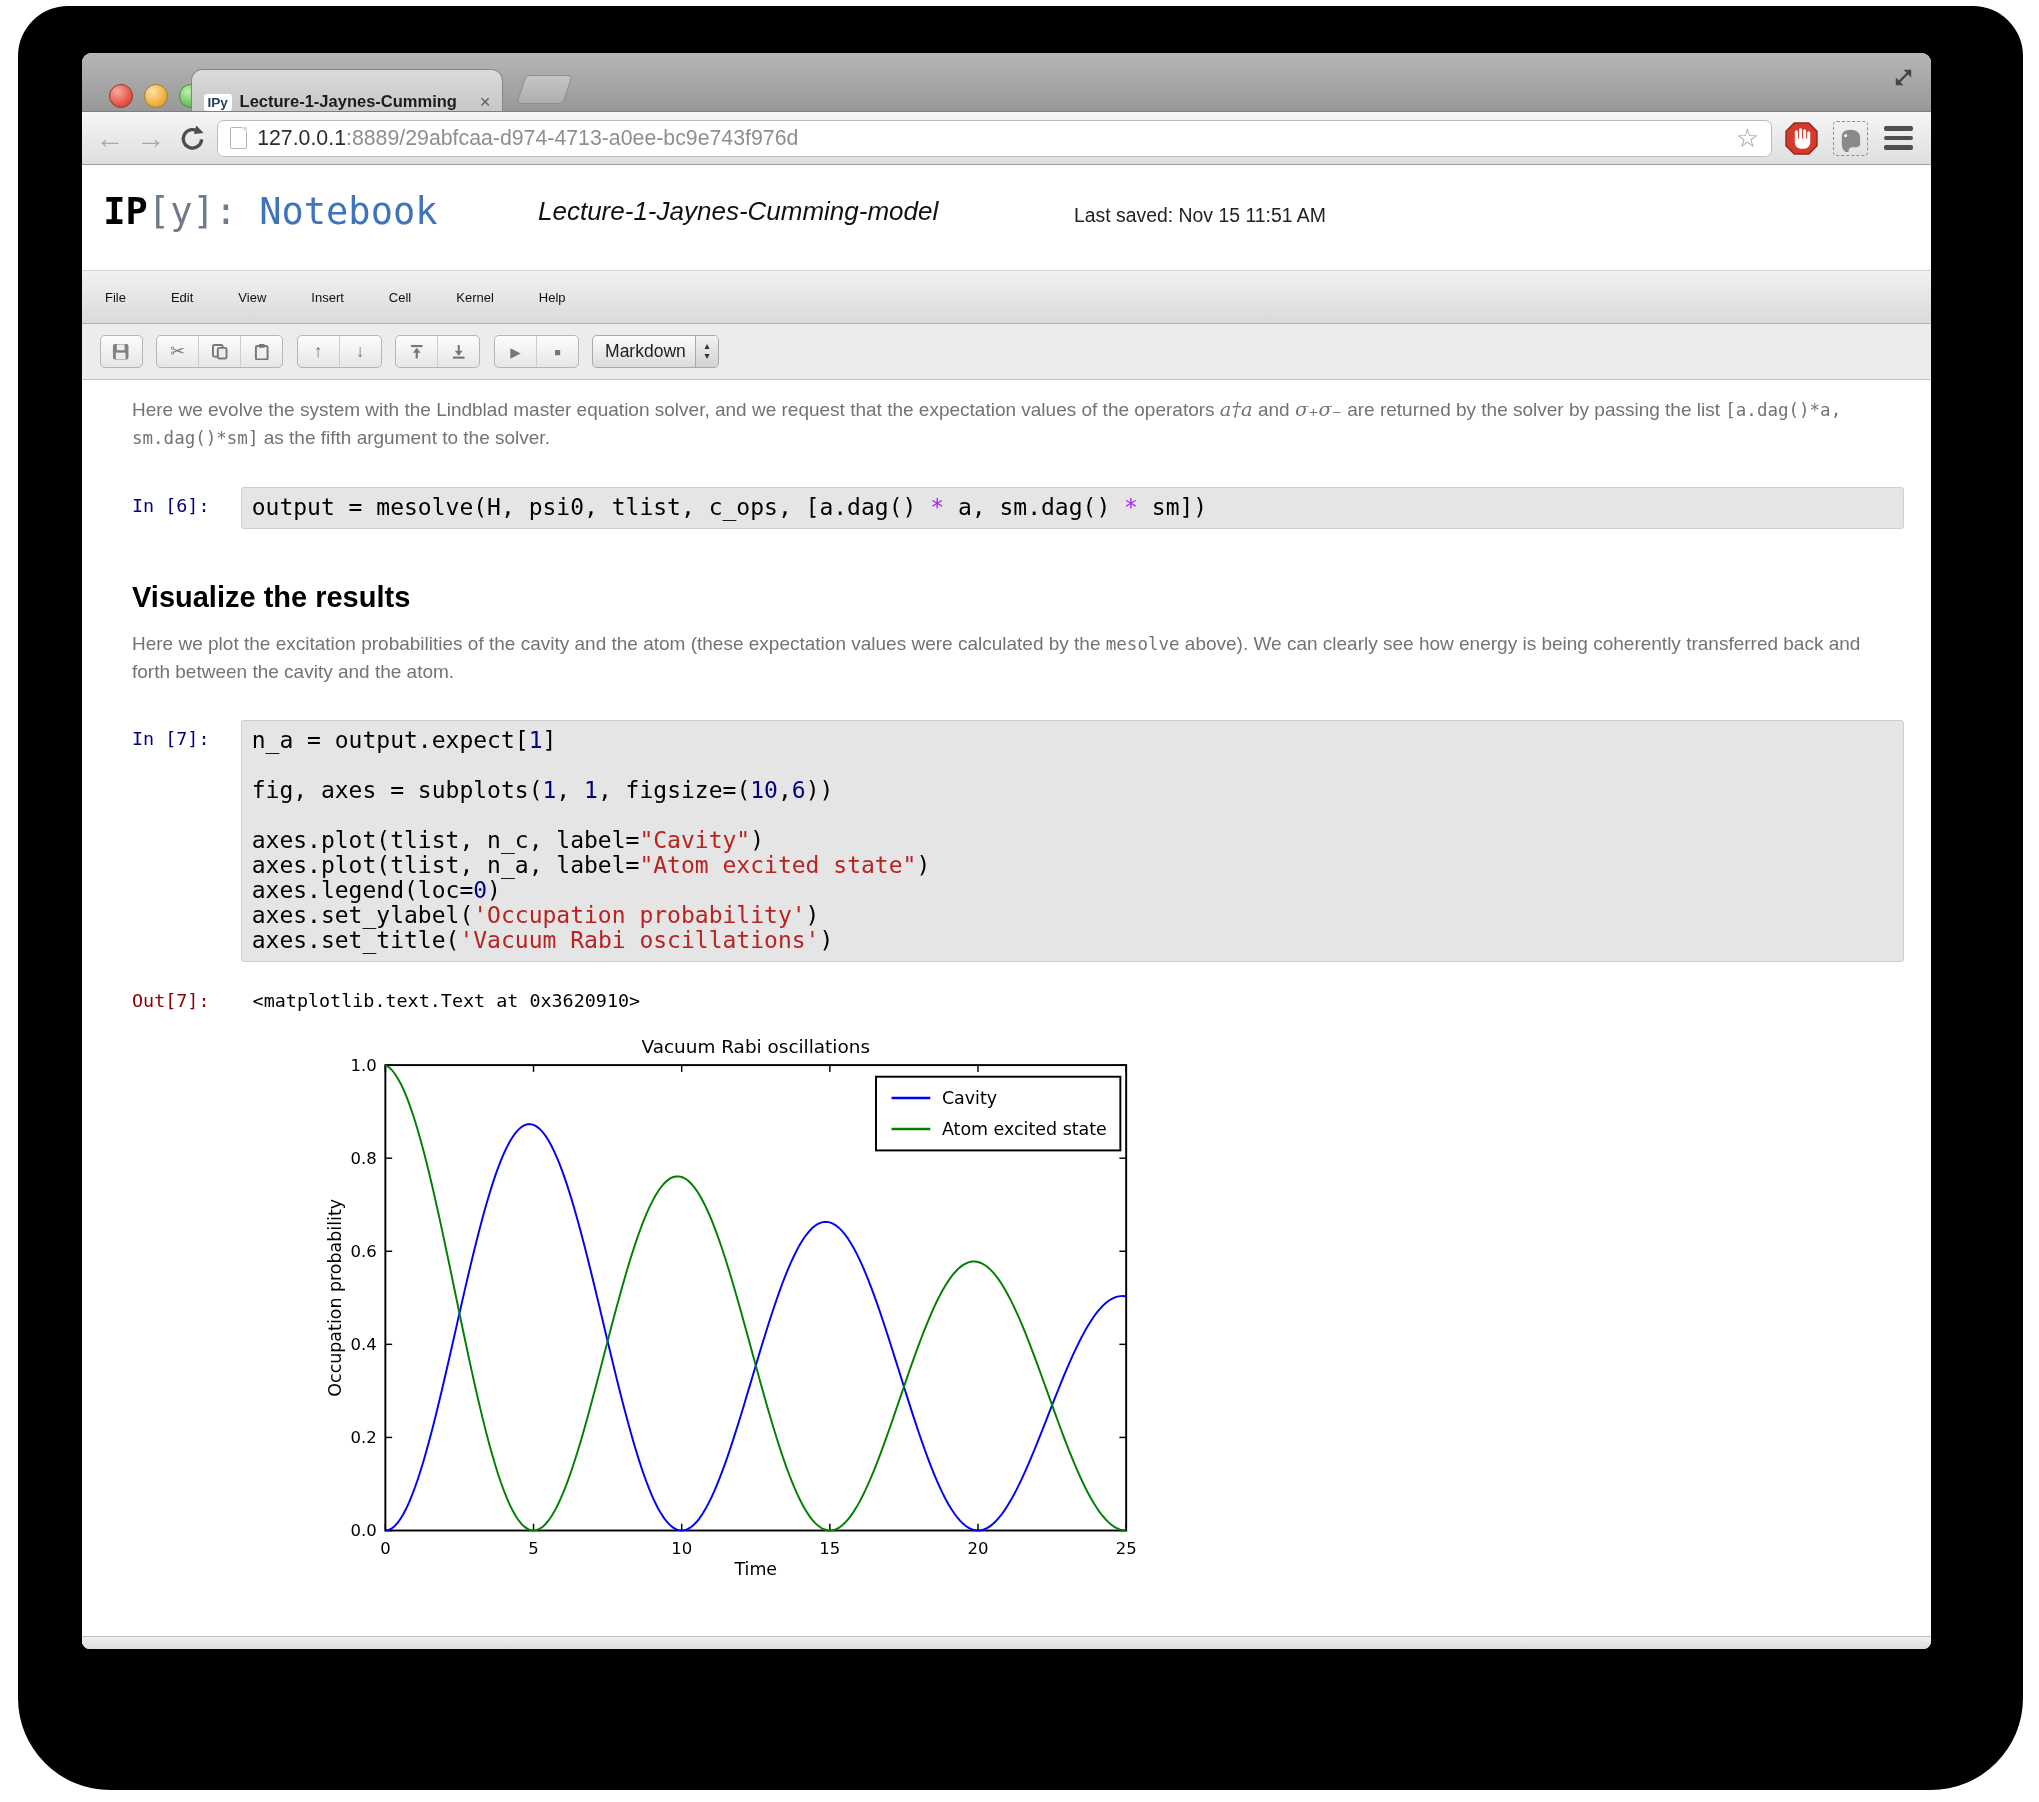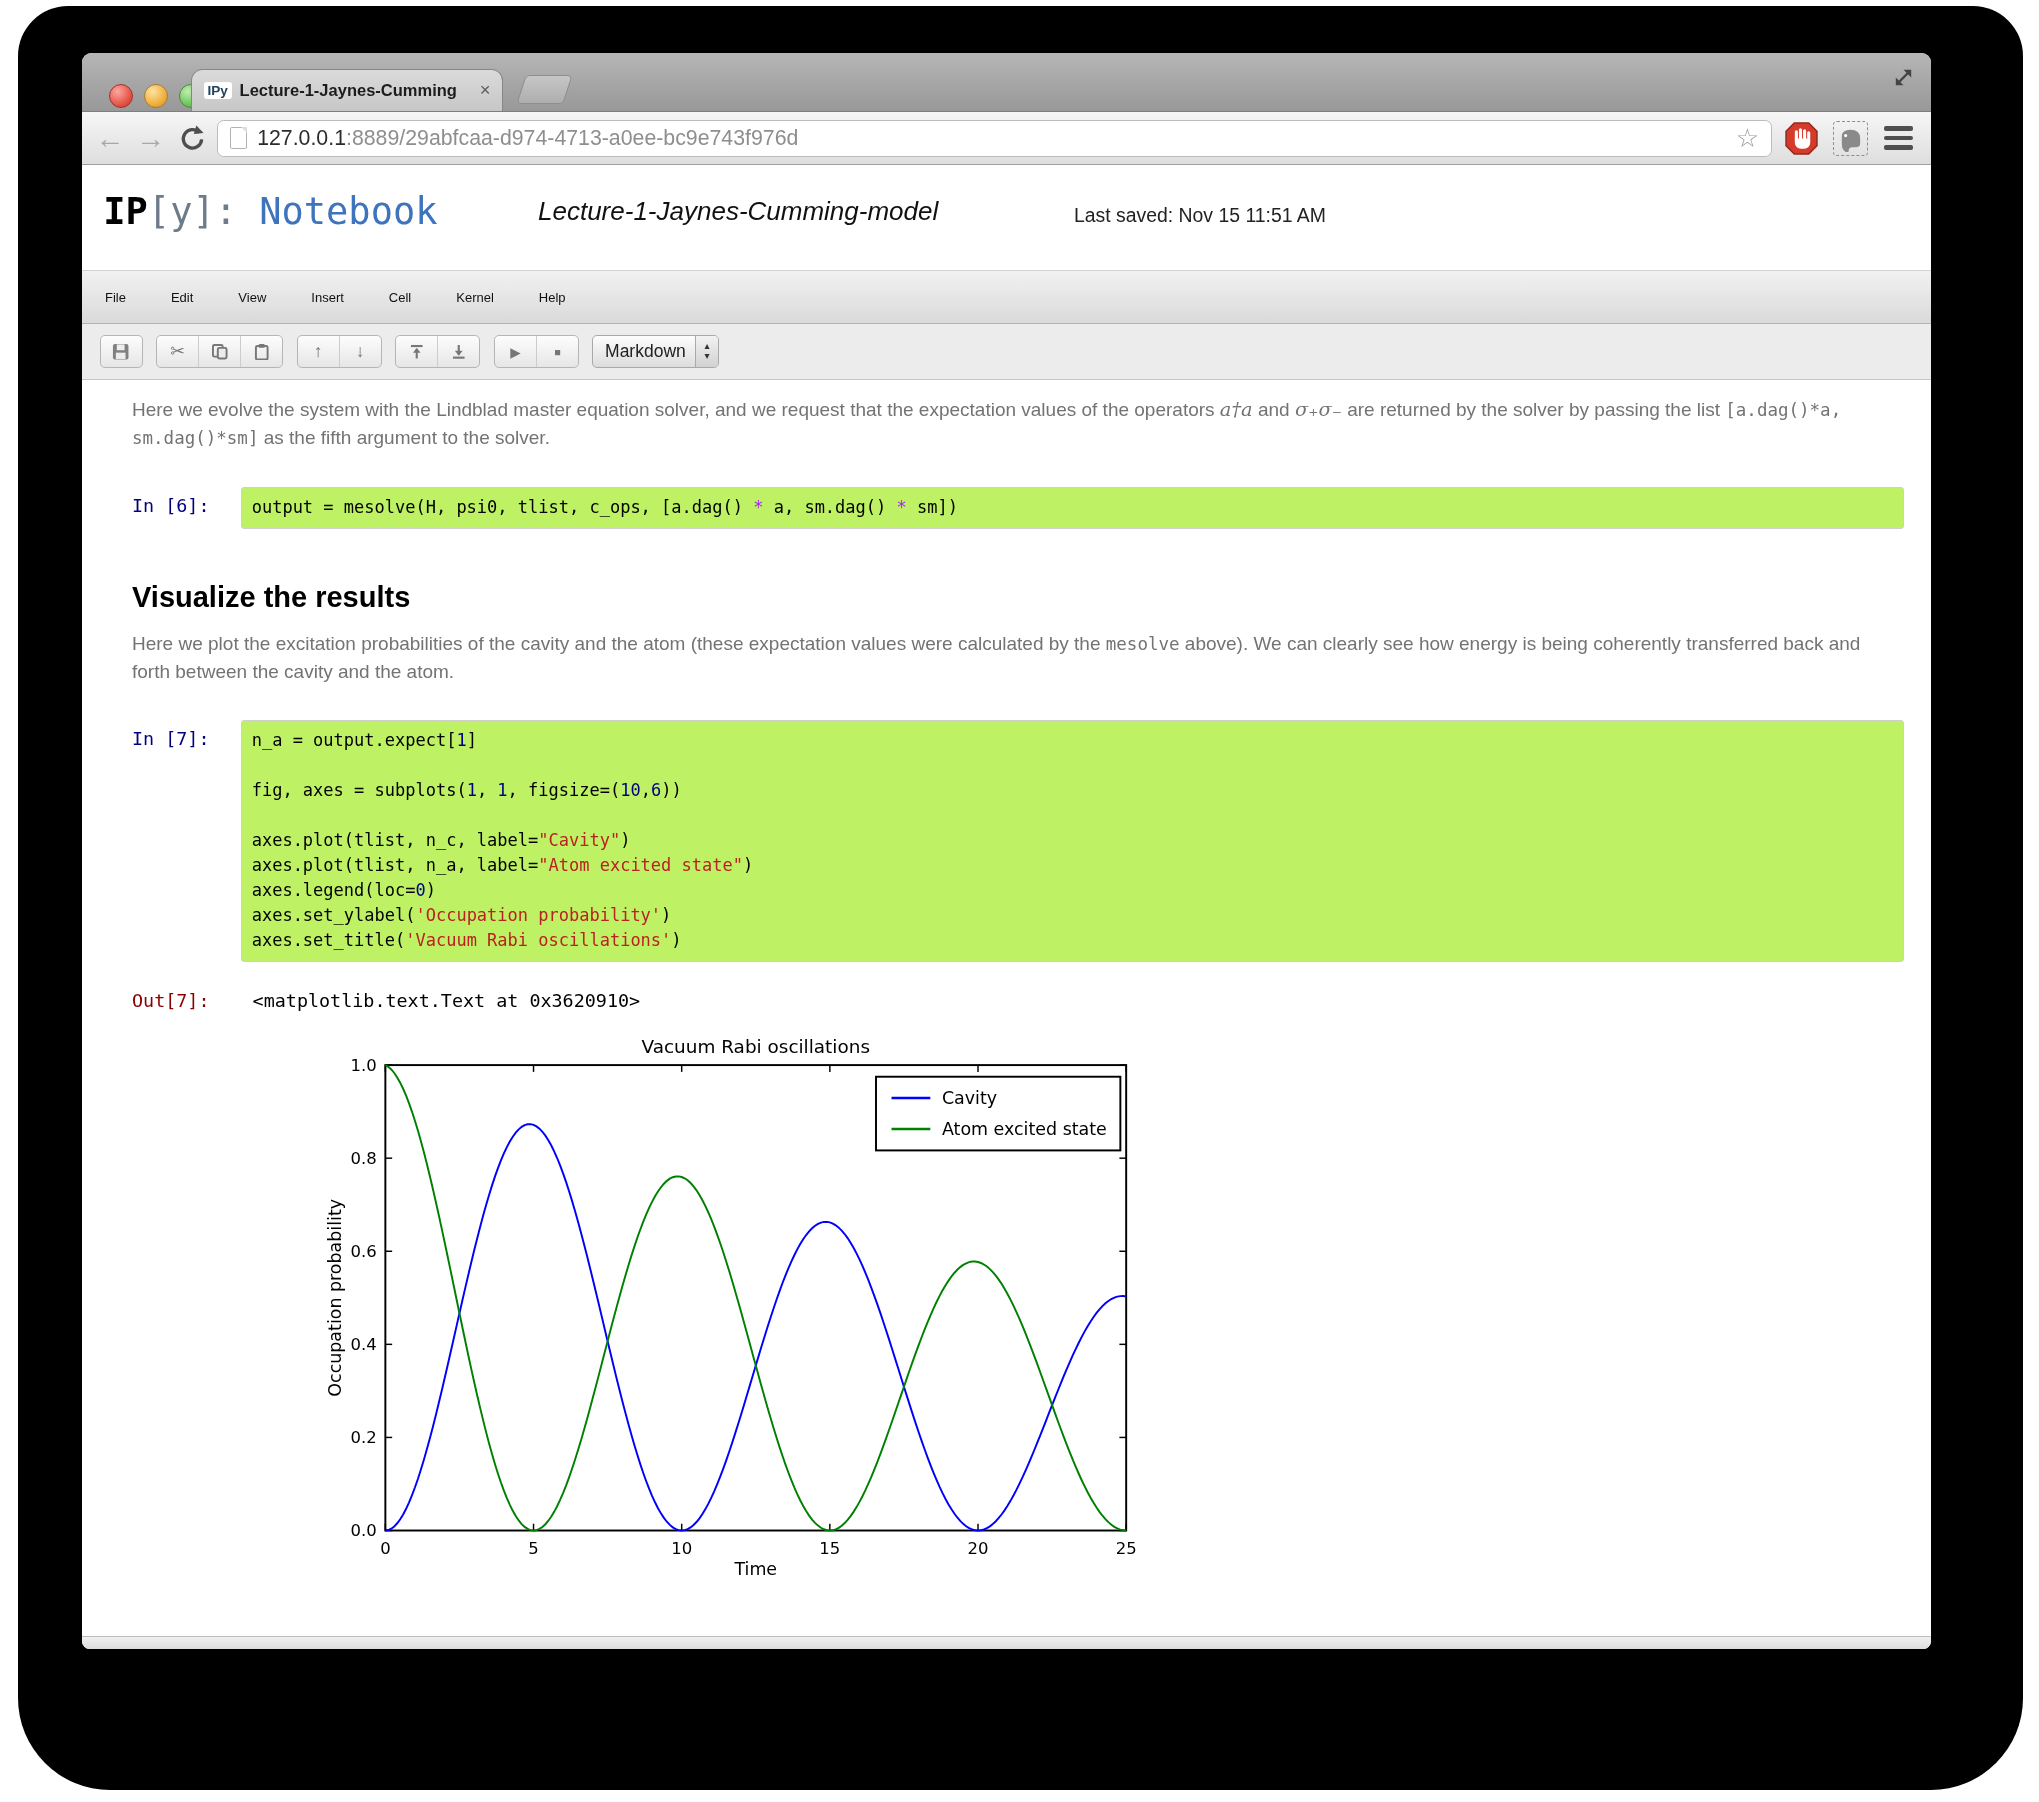--- a/index.html
+++ b/index.html
@@ -6,21 +6,21 @@
   .matte{position:absolute;left:17.5px;top:5.8px;width:2005px;height:1784px;background:#000;border-radius:50px 50px 92px 92px;}
   .window{position:absolute;left:82px;top:53px;width:1849px;height:1596px;border-radius:9.7px 9.7px 7.8px 7.8px;
           background:#fff;display:flex;flex-direction:column;overflow:hidden;}
   
   .tabstrip{height:58px;background:linear-gradient(#b6b6b6,#989898);border-bottom:1px solid #7e7e7e;position:relative;flex:none;}
   .light{position:absolute;top:31px;width:22px;height:22px;border-radius:50%;}
   .light.red{left:27px;background:radial-gradient(circle at 35% 30%,#f8a9a0,#e8564a 60%,#b8392e);border:1px solid #a03228;}
   .light.yellow{left:62px;background:radial-gradient(circle at 35% 30%,#fde3a2,#f0b03f 60%,#c68c2f);border:1px solid #ab7d2c;}
   .light.green{left:97px;background:radial-gradient(circle at 35% 30%,#c4ecb4,#6ec75d 60%,#4c9e3f);border:1px solid #478f3a;}
   .tab{position:absolute;left:109px;bottom:0;width:312px;height:42px;background:linear-gradient(#dadada,#c7c7c7);
-       border:1px solid #868686;border-bottom:none;border-radius:11.6px 11.6px 0 0;display:flex;align-items:center;padding:0 11.6px;box-sizing:border-box;}
+       border:1px solid #868686;border-bottom:none;border-radius:11.6px 11.6px 0 0;display:flex;align-items:flex-end;padding:0 11.6px;box-sizing:border-box;}
   .favicon{background:#fff;border-radius:2.9px;padding:1px 3.9px;font-size:13.6px;font-weight:bold;color:#23425f;flex:none;}
   .tabtitle{margin-left:7.8px;font-size:16.5px;font-weight:bold;color:#1c1c1c;white-space:nowrap;overflow:hidden;flex:1;}
   .tabclose{margin-left:5.8px;font-size:18.4px;color:#5d5d5d;flex:none;line-height:1;}
   .newtab{position:absolute;left:439px;bottom:6.8px;width:45px;height:27px;background:linear-gradient(#c6c6c6,#aeaeae);
           border:1px solid #8f8f8f;border-radius:4.9px;transform:skewX(-18deg);}
   .expandbtn{position:absolute;right:15.5px;top:11.6px;}
   
   .navbar{height:52px;background:linear-gradient(#f6f6f6,#dedede);border-bottom:1px solid #9f9f9f;display:flex;align-items:center;
           padding:0 13.6px;gap:11.6px;flex:none;}
   .navarrow{font-size:29px;color:#a8a8a8;line-height:1;font-weight:bold;}
@@ -58,22 +58,22 @@
   .stepper{width:21.3px;height:31px;border-left:1px solid #a9a9a9;background:linear-gradient(#f2f2f2,#d2d2d2);display:flex;flex-direction:column;
            align-items:center;justify-content:center;font-size:8.7px;color:#333;line-height:1.1;}
   
   .content{flex:1;background:#fff;overflow:hidden;}
   .mdpara{margin:15.5px 35px 0 50px;max-width:1790px;font-size:19px;line-height:27px;color:#737373;}
   .mdpara .ic{font-family:"DejaVu Sans Mono",monospace;font-size:17.5px;}
   .mdpara .math{font-family:"DejaVu Serif",serif;font-style:italic;font-size:19.4px;}
   .cellrow{display:flex;margin:35px 27px 0 50px;align-items:flex-start;}
   .prompt{width:109px;flex:none;font-family:"DejaVu Sans Mono",monospace;font-size:18.4px;color:#000080;padding-top:8.7px;white-space:nowrap;}
   .prompt.out{color:#8B0000;}
-  .codebox{flex:1;border:1px solid #cfcfcf;background:#bef264;border-radius:2.9px;padding:7.8px 9.7px;
-           font-family:"DejaVu Sans Mono",monospace;font-size:17px;line-height:25px;}
+  .codebox{flex:1;border:1px solid #cfcfcf;background:#e5e5e5;border-radius:2.9px;padding:7.8px 9.7px;
+           font-family:"DejaVu Sans Mono",monospace;font-size:23px;line-height:25px;}
   .cl{white-space:pre;}
   .tok-p{color:#000000;} .tok-n{color:#000080;} .tok-o{color:#AA22FF;} .tok-s{color:#BA2121;}
   .outtext{font-family:"DejaVu Sans Mono",monospace;font-size:18.4px;padding:8.7px 0 0 11.6px;color:#000;}
   .h2{margin:52px 0 0 50px;font-size:29px;font-weight:bold;color:#000;}
   .chartwrap{margin:25px 0 0 243px;}
   .chartwrap svg{font-family:"DejaVu Sans",sans-serif;}
   .bottomstrip{height:11.6px;background:linear-gradient(#f0f0f0,#dcdcdc);border-top:1px solid #bdbdbd;flex:none;}
 </style>
 </head>
 <body>

